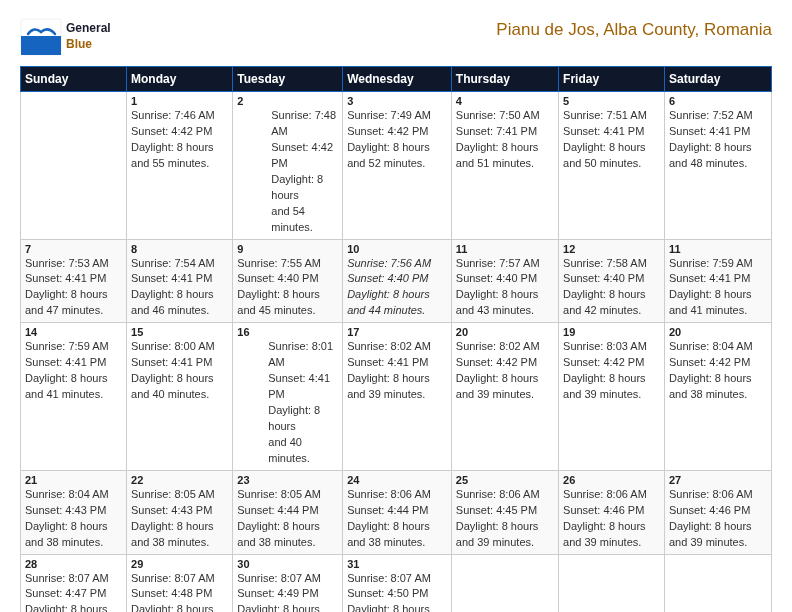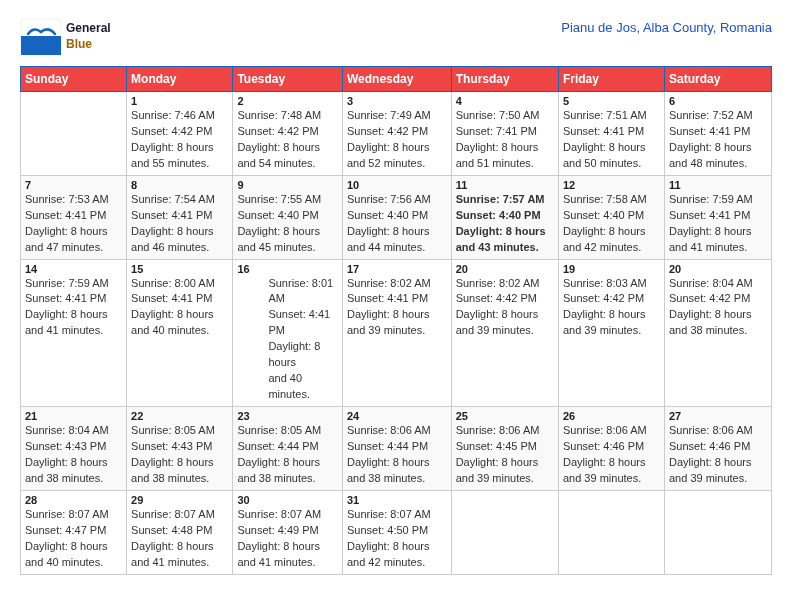--- a/index.html
+++ b/index.html
@@ -31,31 +31,31 @@
     .title-block {
       text-align: right;
     }
     .main-title {
       font-size: 30px;
       font-weight: bold;
       color: #222;
       line-height: 1.1;
     }
     .subtitle {
-      font-size: 13px;
-      color: #1d4ed8;
+      font-size: 17px;
+      color: #a16207;
       margin-top: 2px;
     }
     .calendar-table {
       width: 100%;
       border-collapse: collapse;
       flex: 1;
     }
     .calendar-table thead tr th {
-      background: #ef4444;
+      background: #0f172a;
       color: #fff;
       font-size: 12px;
       font-weight: bold;
       padding: 5px 4px;
       text-align: left;
       border: 1px solid #1565c0;
     }
     .calendar-table tbody tr td {
       border: 1px solid #ccc;
       vertical-align: top;
@@ -129,21 +129,21 @@
           <td class="empty"></td>
           <td>
             <span class="day-number">1</span>
             <div class="day-info" style="white-space: pre-line;">Sunrise: 7:46 AM
 Sunset: 4:42 PM
 Daylight: 8 hours
 and 55 minutes.</div>
           </td>
           <td>
             <span class="day-number">2</span>
-            <div class="day-info" style="white-space: pre-line;">Sunrise: 7:48 AM
+            <div class="day-info" style="white-space: pre-line; margin-left: 34px;">Sunrise: 7:48 AM
 Sunset: 4:42 PM
 Daylight: 8 hours
 and 54 minutes.</div>
           </td>
           <td>
             <span class="day-number">3</span>
             <div class="day-info" style="white-space: pre-line;">Sunrise: 7:49 AM
 Sunset: 4:42 PM
 Daylight: 8 hours
 and 52 minutes.</div>
@@ -187,28 +187,28 @@
           </td>
           <td>
             <span class="day-number">9</span>
             <div class="day-info" style="white-space: pre-line;">Sunrise: 7:55 AM
 Sunset: 4:40 PM
 Daylight: 8 hours
 and 45 minutes.</div>
           </td>
           <td>
             <span class="day-number">10</span>
-            <div class="day-info" style="white-space: pre-line;">Sunrise: 7:56 AM
+            <div class="day-info" style="white-space: pre-line; font-style: italic;">Sunrise: 7:56 AM
 Sunset: 4:40 PM
 Daylight: 8 hours
 and 44 minutes.</div>
           </td>
           <td>
             <span class="day-number">11</span>
-            <div class="day-info" style="white-space: pre-line; font-weight: bold;">Sunrise: 7:57 AM
+            <div class="day-info" style="white-space: pre-line;">Sunrise: 7:57 AM
 Sunset: 4:40 PM
 Daylight: 8 hours
 and 43 minutes.</div>
           </td>
           <td>
             <span class="day-number">12</span>
             <div class="day-info" style="white-space: pre-line;">Sunrise: 7:58 AM
 Sunset: 4:40 PM
 Daylight: 8 hours
 and 42 minutes.</div>

